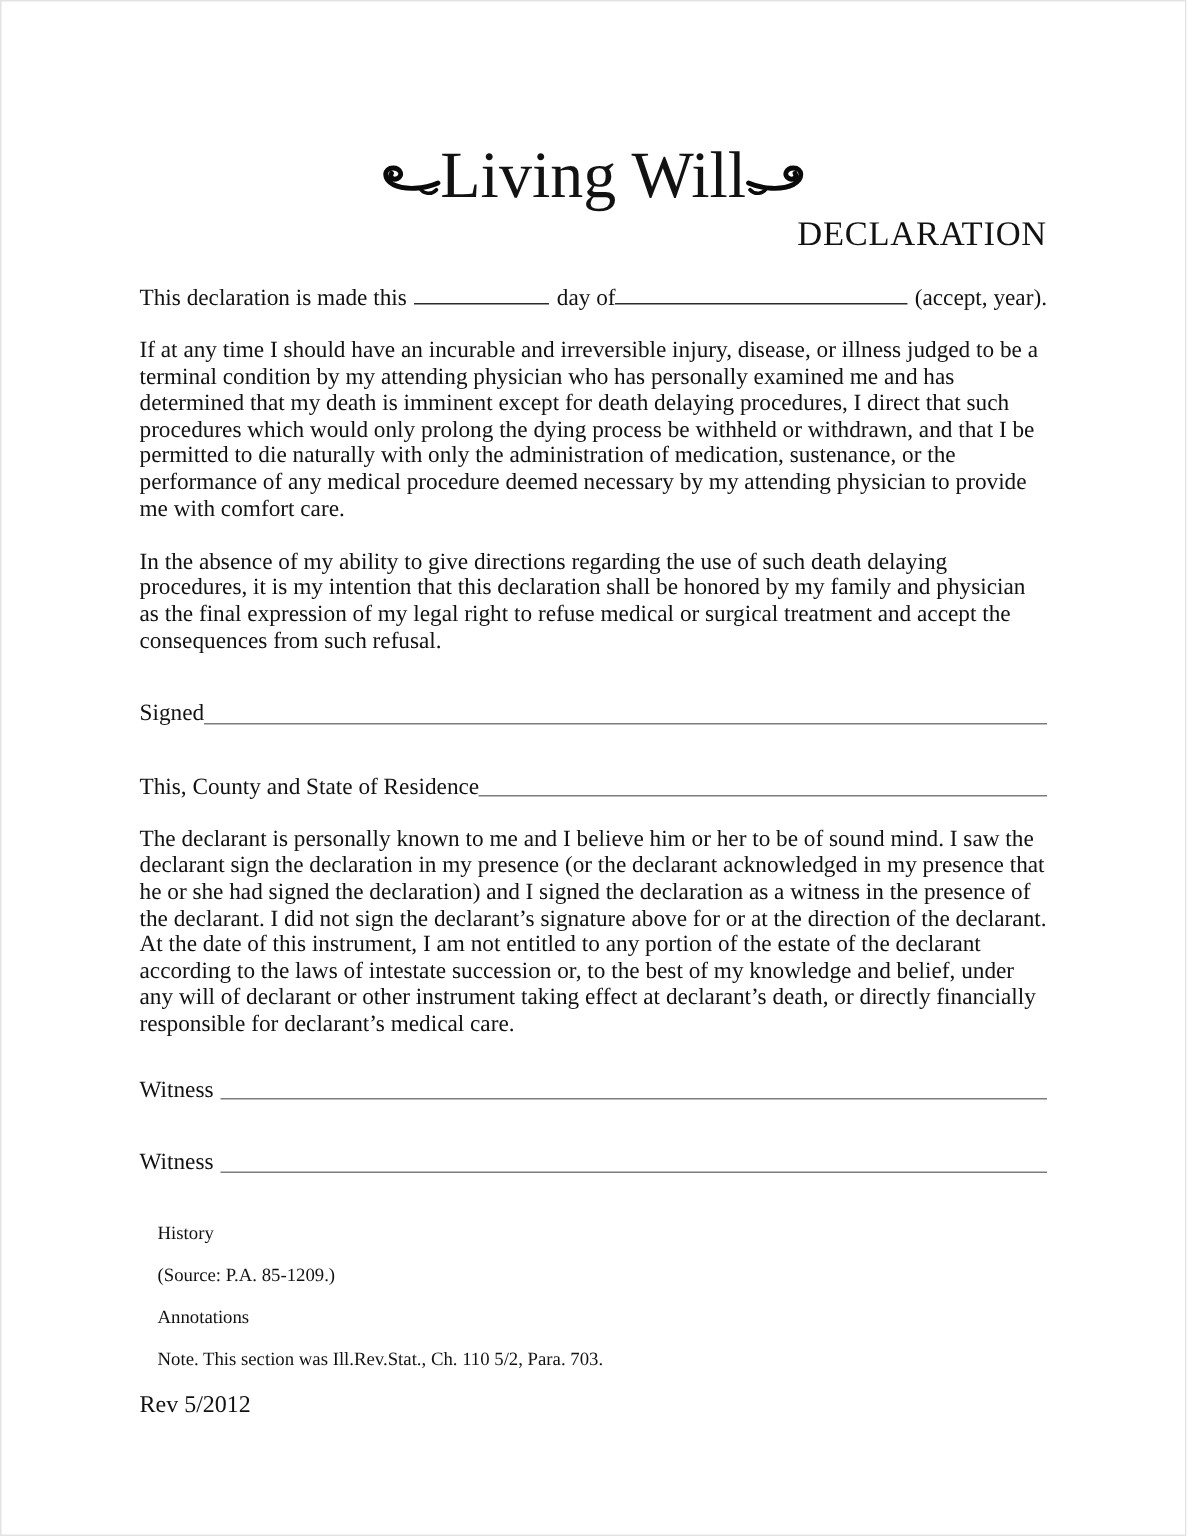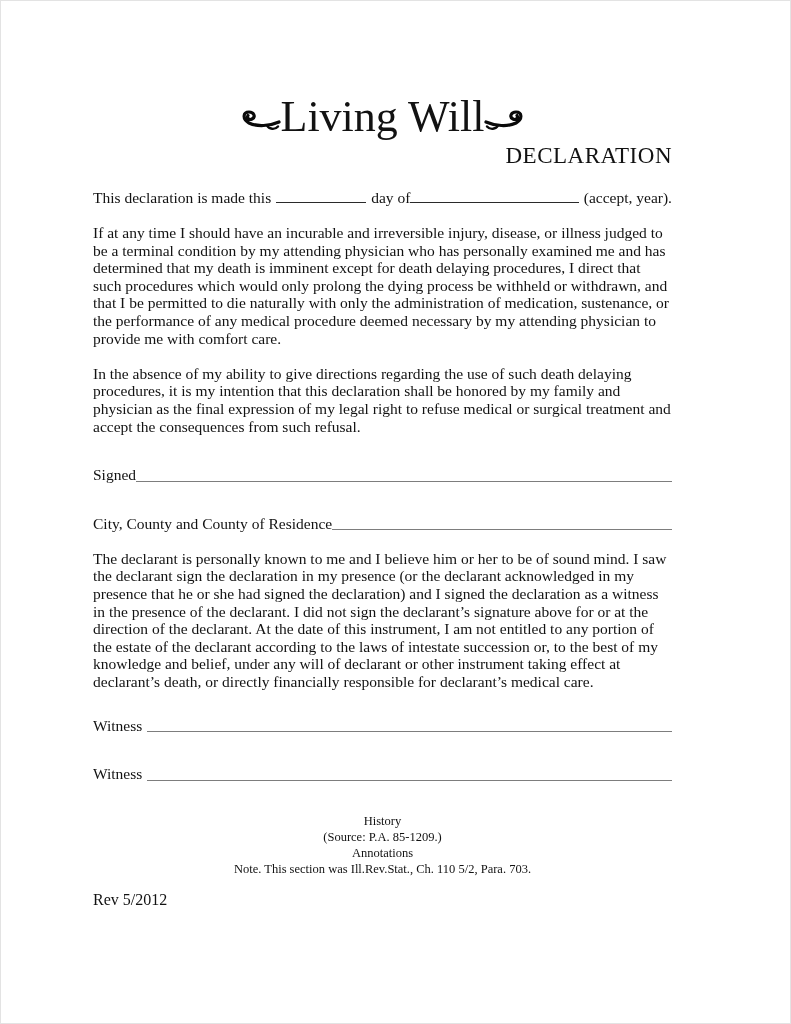--- a/index.html
+++ b/index.html
@@ -7,21 +7,21 @@
     padding: 0;
     background: #ffffff;
   }
   .page {
     position: relative;
     width: 791px;
     height: 1024px;
     box-sizing: border-box;
     background: #ffffff;
     border: 1px solid #e3e3e3;
-    padding: 92px 118px 0 92px;
+    padding: 92px 92px 0 92px;
     font-family: "Liberation Serif", "DejaVu Serif", serif;
     color: #121212;
     overflow: hidden;
   }
   
   .title-row {
     display: flex;
     justify-content: center;
     align-items: center;
     line-height: 1;
@@ -83,21 +83,21 @@
     margin-bottom: 2px;
   }
   .grow { flex: 1 1 auto; }
   .mt-big { margin-top: 26px; }
   
   .footer {
     margin-top: 30px;
     font-size: 12.5px;
     line-height: 16px;
   }
-  .footer div { margin: 0; text-align: center; }
+  .footer div { margin: 12px; }
   .rev {
     margin-top: 13px;
     font-size: 16px;
     line-height: 19px;
   }
 </style>
 </head>
 <body>
 
 <div class="page">
@@ -135,21 +135,21 @@
   <p class="para">If at any time I should have an incurable and irreversible injury, disease, or illness judged to be a terminal condition by my attending physician who has personally examined me and has determined that my death is imminent except for death delaying procedures, I direct that such procedures which would only prolong the dying process be withheld or withdrawn, and that I be permitted to die naturally with only the administration of medication, sustenance, or the performance of any medical procedure deemed necessary by my attending physician to provide me with comfort care.</p>
 
   <p class="para">In the absence of my ability to give directions regarding the use of such death delaying procedures, it is my intention that this declaration shall be honored by my family and physician as the final expression of my legal right to refuse medical or surgical treatment and accept the consequences from such refusal.</p>
 
   <div class="flexline">
     <span>Signed</span>
     <span class="rule"></span>
   </div>
 
   <div class="flexline">
-    <span>City, County and County of Residence</span>
+    <span>This, County and State of Residence</span>
     <span class="rule"></span>
   </div>
 
   <p class="para">The declarant is personally known to me and I believe him or her to be of sound mind. I saw the declarant sign the declaration in my presence (or the declarant acknowledged in my presence that he or she had signed the declaration) and I signed the declaration as a witness in the presence of the declarant. I did not sign the declarant’s signature above for or at the direction of the declarant. At the date of this instrument, I am not entitled to any portion of the estate of the declarant according to the laws of intestate succession or, to the best of my knowledge and belief, under any will of declarant or other instrument taking effect at declarant’s death, or directly financially responsible for declarant’s medical care.</p>
 
   <div class="flexline mt-big">
     <span>Witness</span>
     <span class="rule gap-l"></span>
   </div>
   <div class="flexline">

